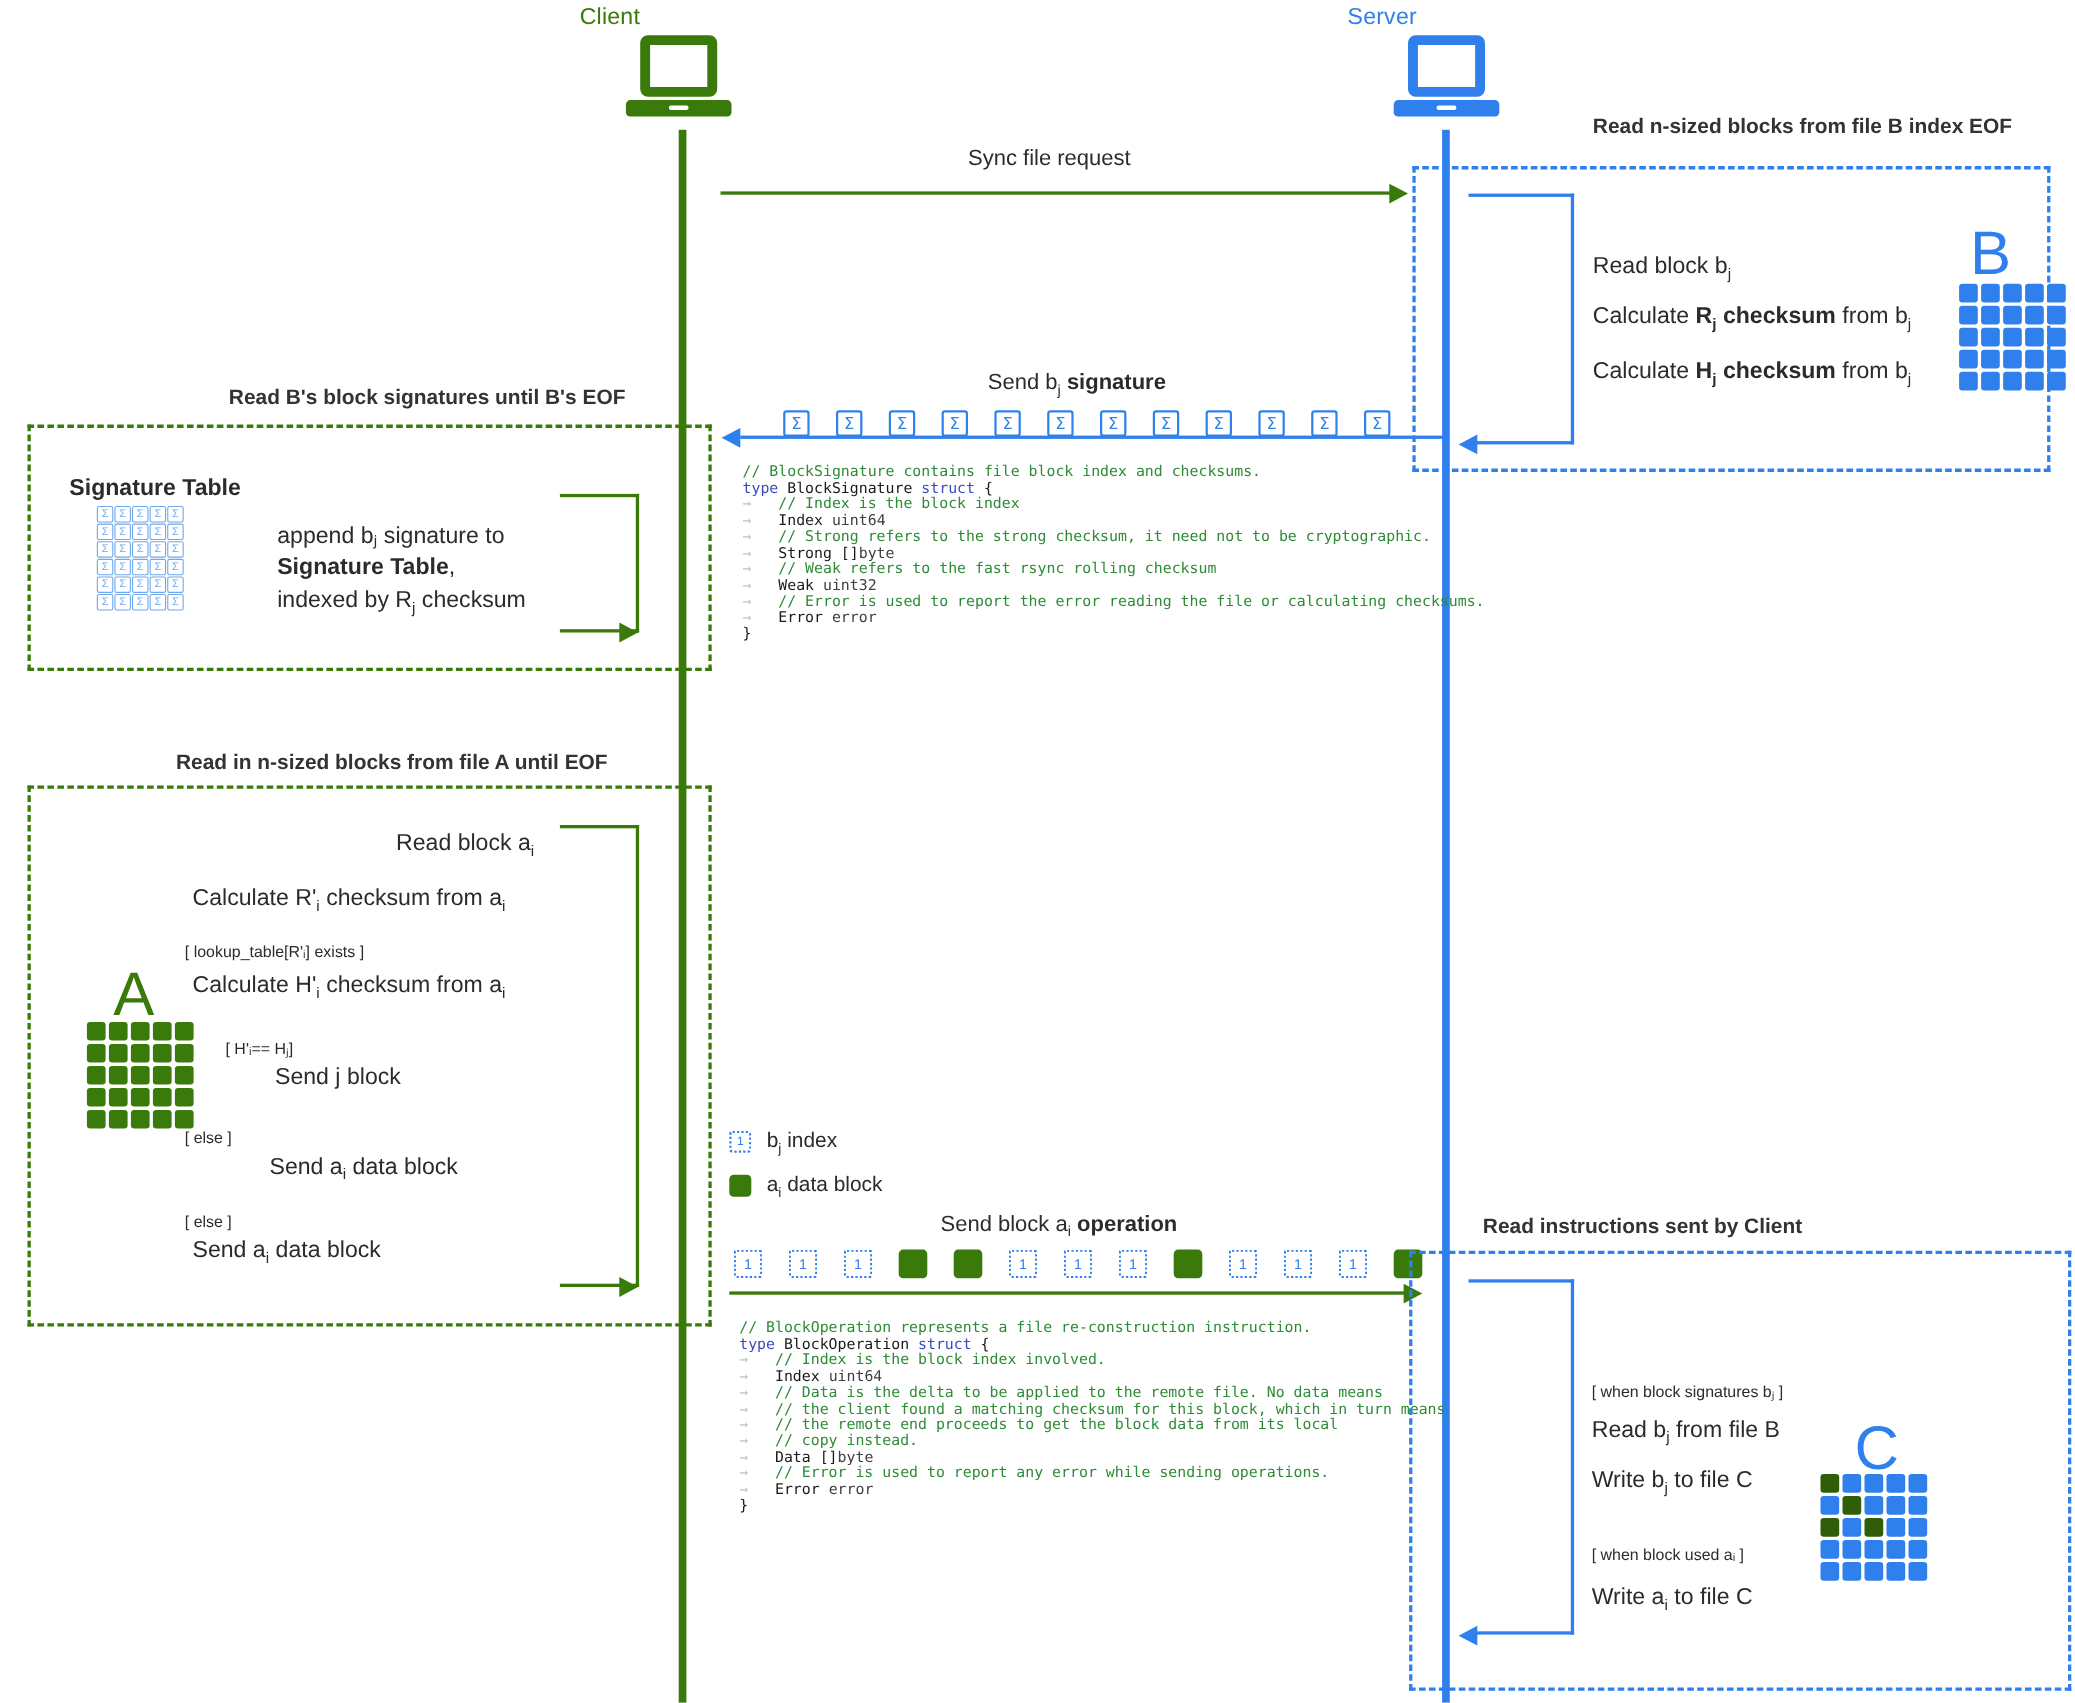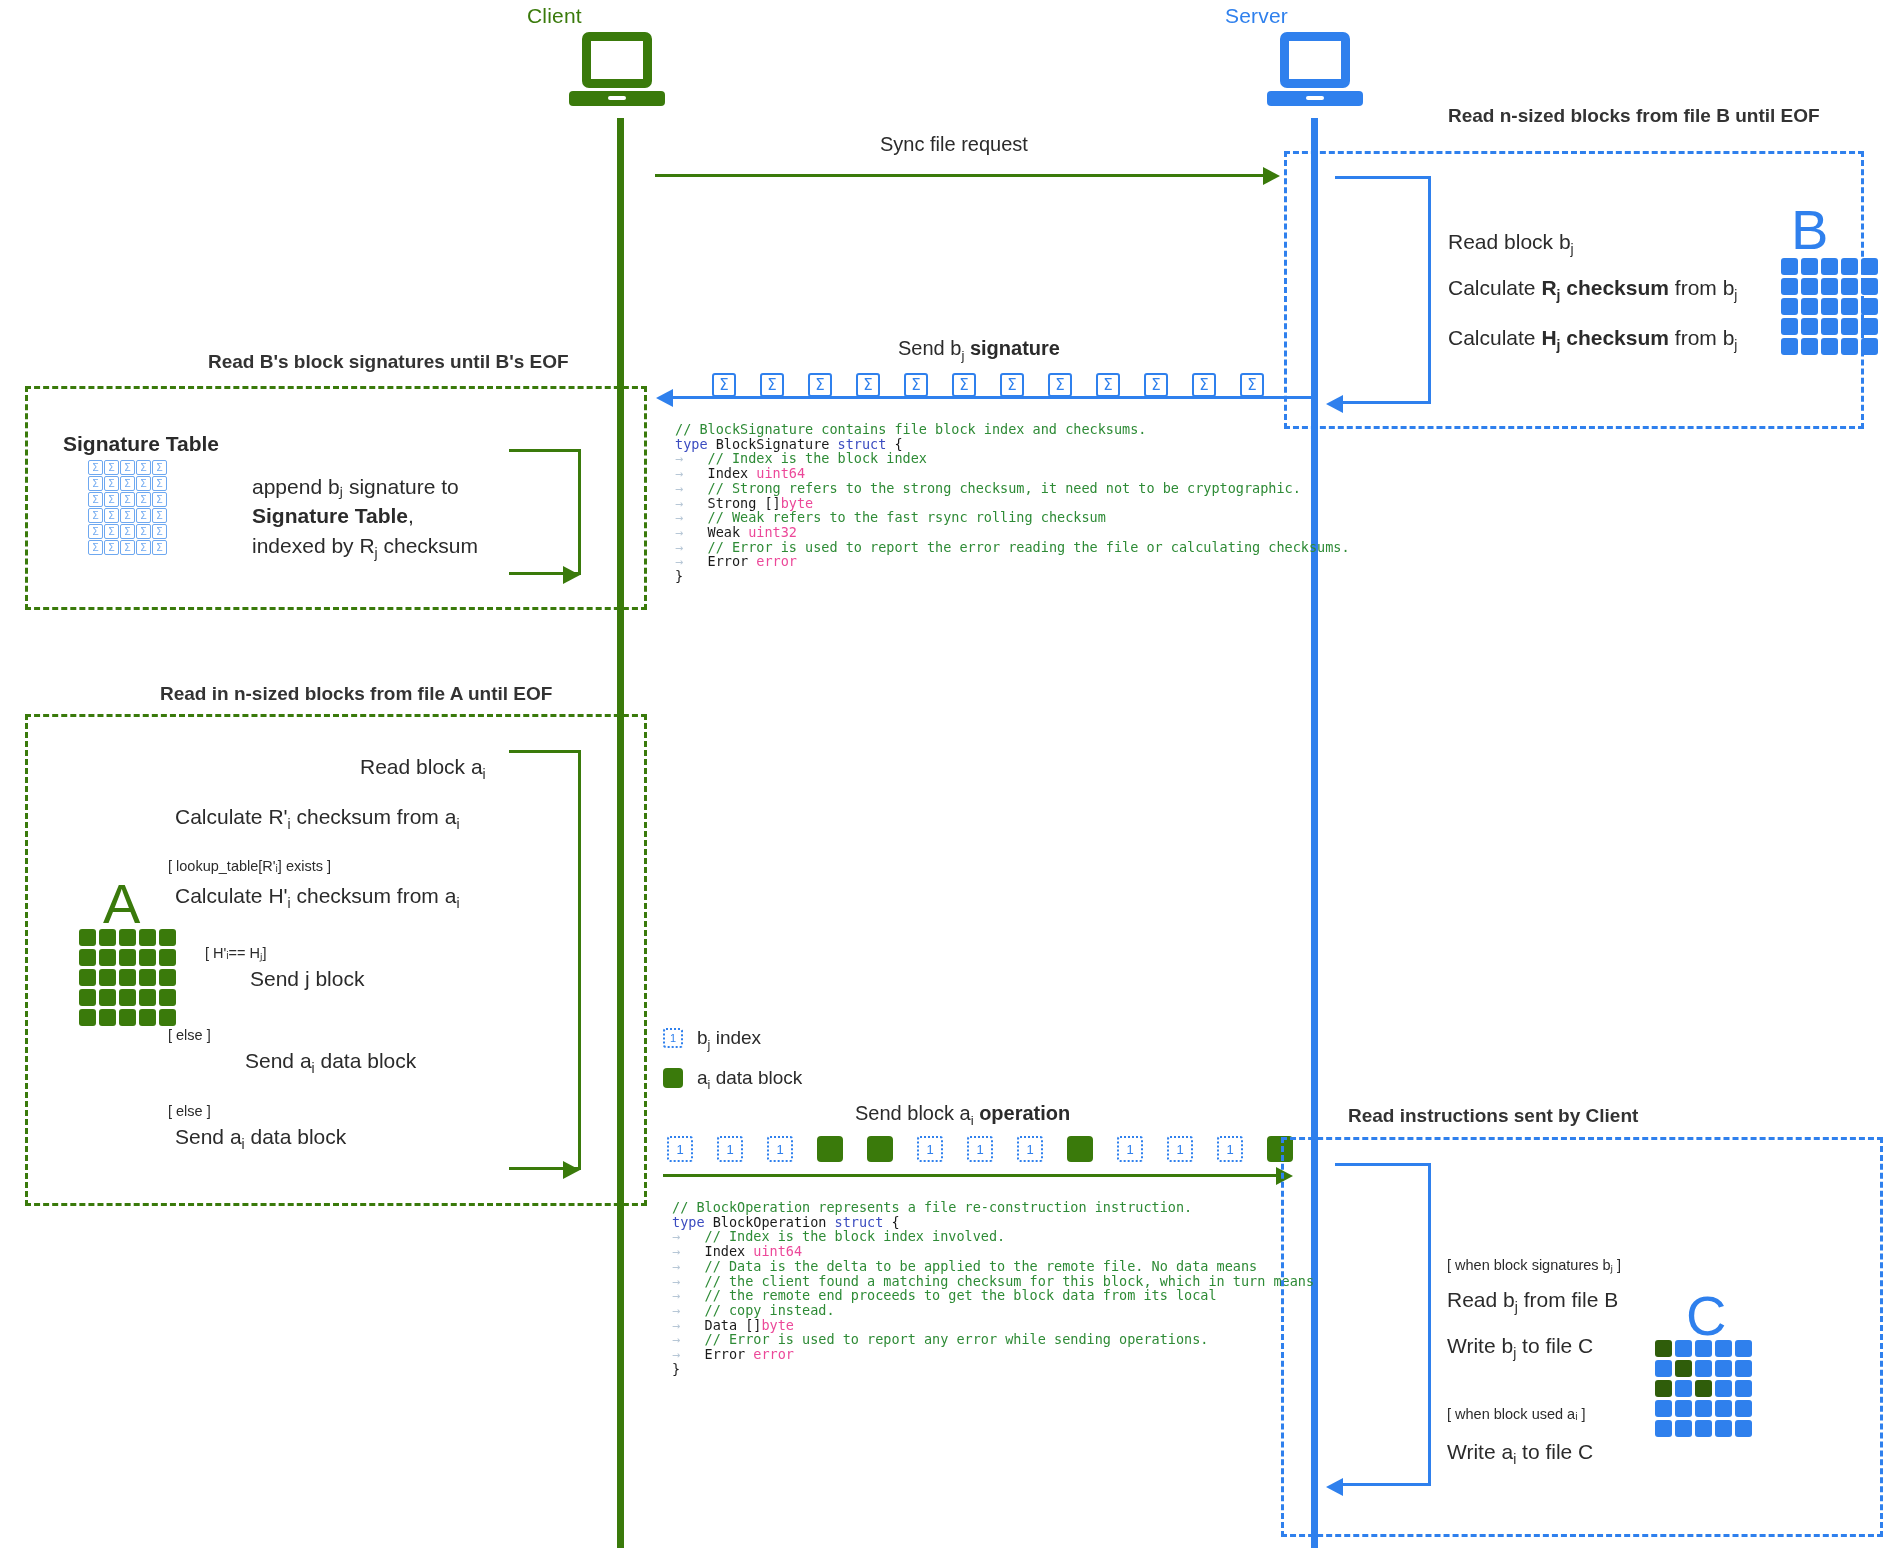--- a/index.html
+++ b/index.html
@@ -78,21 +78,21 @@
   .op-data{width:26px;height:26px;background:#3a7a0b;border-radius:4px;}
 
   
   .legend-item{position:absolute;display:flex;align-items:center;gap:14px;font-size:19px;}
 
   
   .code{position:absolute;font-family:"DejaVu Sans Mono","Liberation Mono",monospace;
     font-size:13.5px;line-height:14.7px;white-space:pre;}
   .c-cm{color:#2e8b36;}
   .c-kw{color:#3b4cc0;text-align:center;}
-  .c-ty{color:#ec4899;}
+  .c-ty{color:#404040;}
   .c-pl{color:#1a1a1a;}
   .c-tab{color:#b7c7d6;}
 </style>
 </head>
 <body>
 
 <div class="actor client-color" style="left:527px;top:4px;">
   <div class="name">Client</div>
   <div class="laptop">
     <div class="screen"></div>
@@ -104,21 +104,21 @@
   <div class="name">Server</div>
   <div class="laptop">
     <div class="screen"></div>
       <div class="base"></div>
   </div>
 </div>
 
 <div class="lifeline-client"></div>
 <div class="lifeline-server"></div>
 
-<div class="frame-title" style="left:1448px;top:105px;">Read n-sized blocks from file B until EOF</div>
+<div class="frame-title" style="left:1448px;top:105px;">Read n-sized blocks from file B index EOF</div>
 <div class="frame frame-blue" style="left:1284px;top:151px;width:580px;height:278px;"></div>
 
 <div class="arrow-label" style="left:880px;top:133px;">Sync file request</div>
 <div class="arrow-line arrow-green" style="left:655px;top:174px;width:610px;"></div>
 <div class="arrow-head head-right-green" style="left:1263px;top:167px;"></div>
 
 <div class="loop loop-blue" style="left:1335px;top:176px;width:96px;height:228px;border-left:none;"></div>
 <div class="arrow-head head-left-blue" style="left:1326px;top:395px;"></div>
 
 <div class="step" style="left:1448px;top:230px;">Read block b<sub>j</sub></div>

